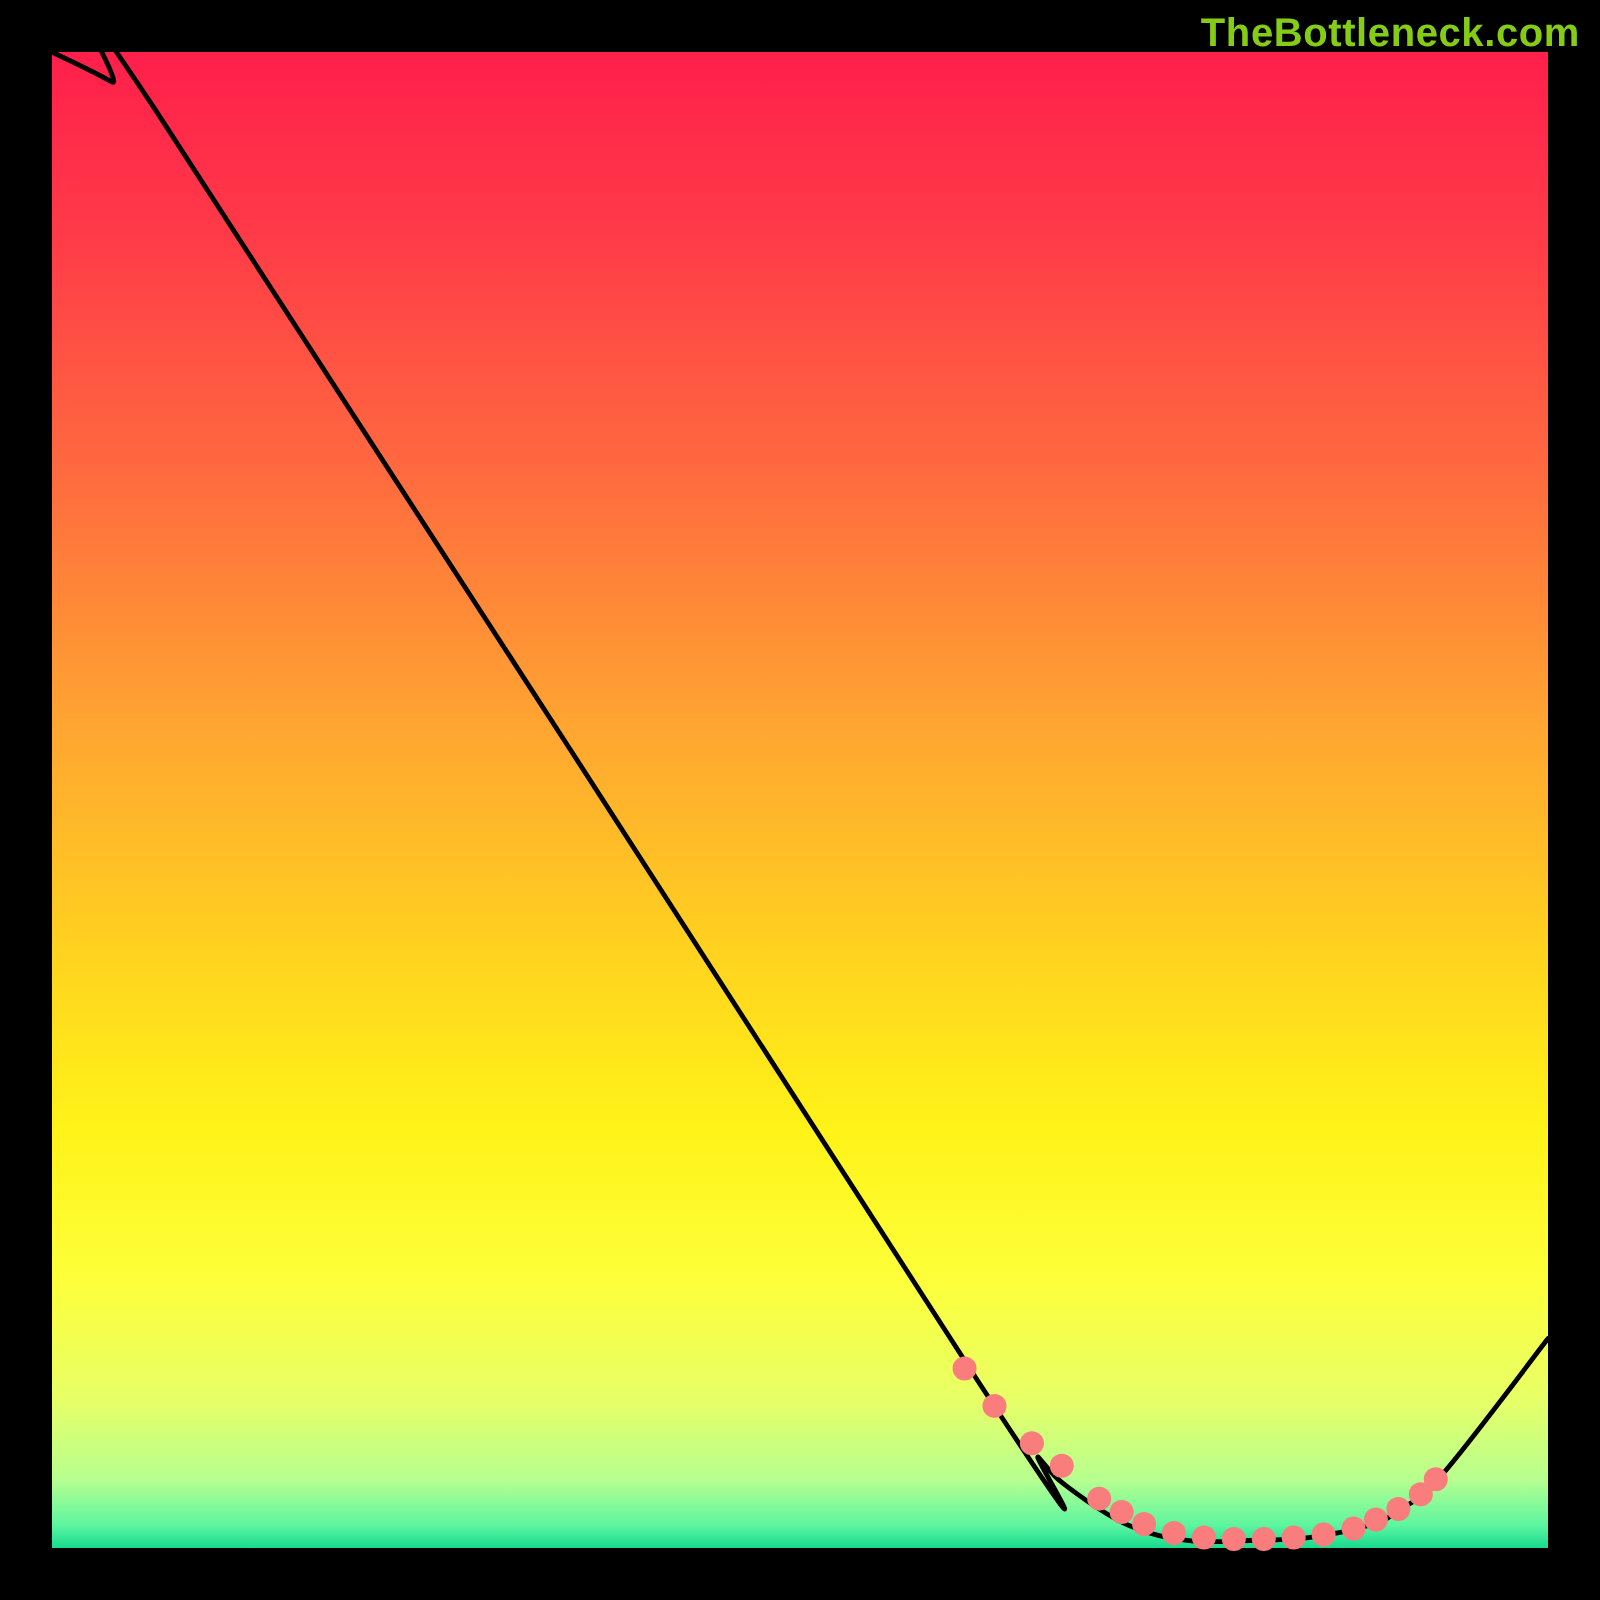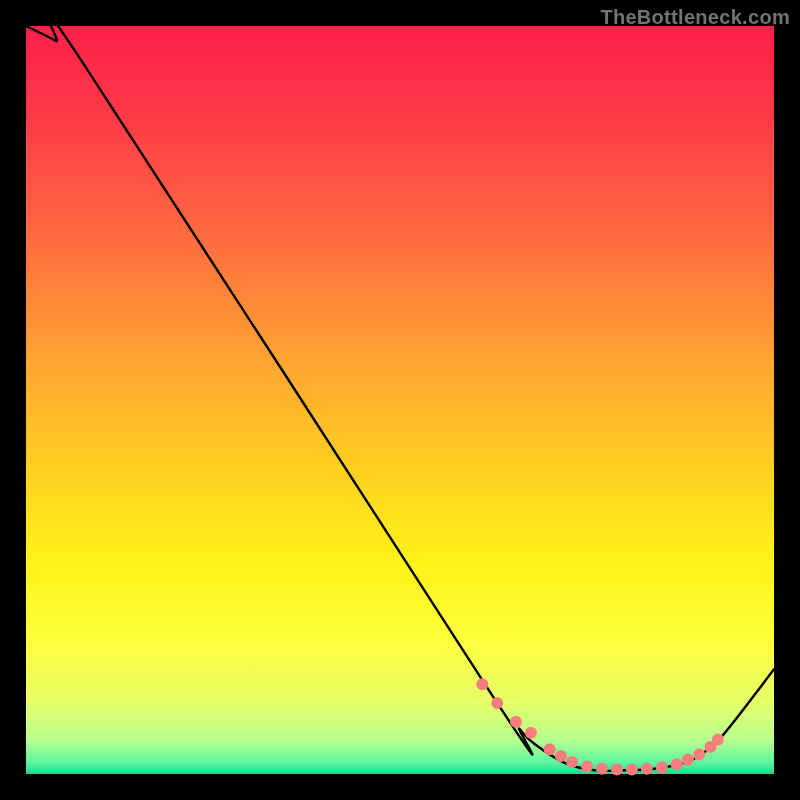--- a/index.html
+++ b/index.html
@@ -14,21 +14,21 @@
   .stage {
     position: relative;
     width: 800px;
     height: 800px;
     background: #000;
   }
   .watermark {
     position: absolute;
     top: 6px;
     right: 10px;
-    color: #737373;
+    color: #84cc16;
     font-size: 20px;
     font-weight: 600;
     letter-spacing: 0.3px;
     z-index: 20;
     text-align: right;
   }
   svg {
     position: absolute;
     left: 0; top: 0;
     width: 800px;

